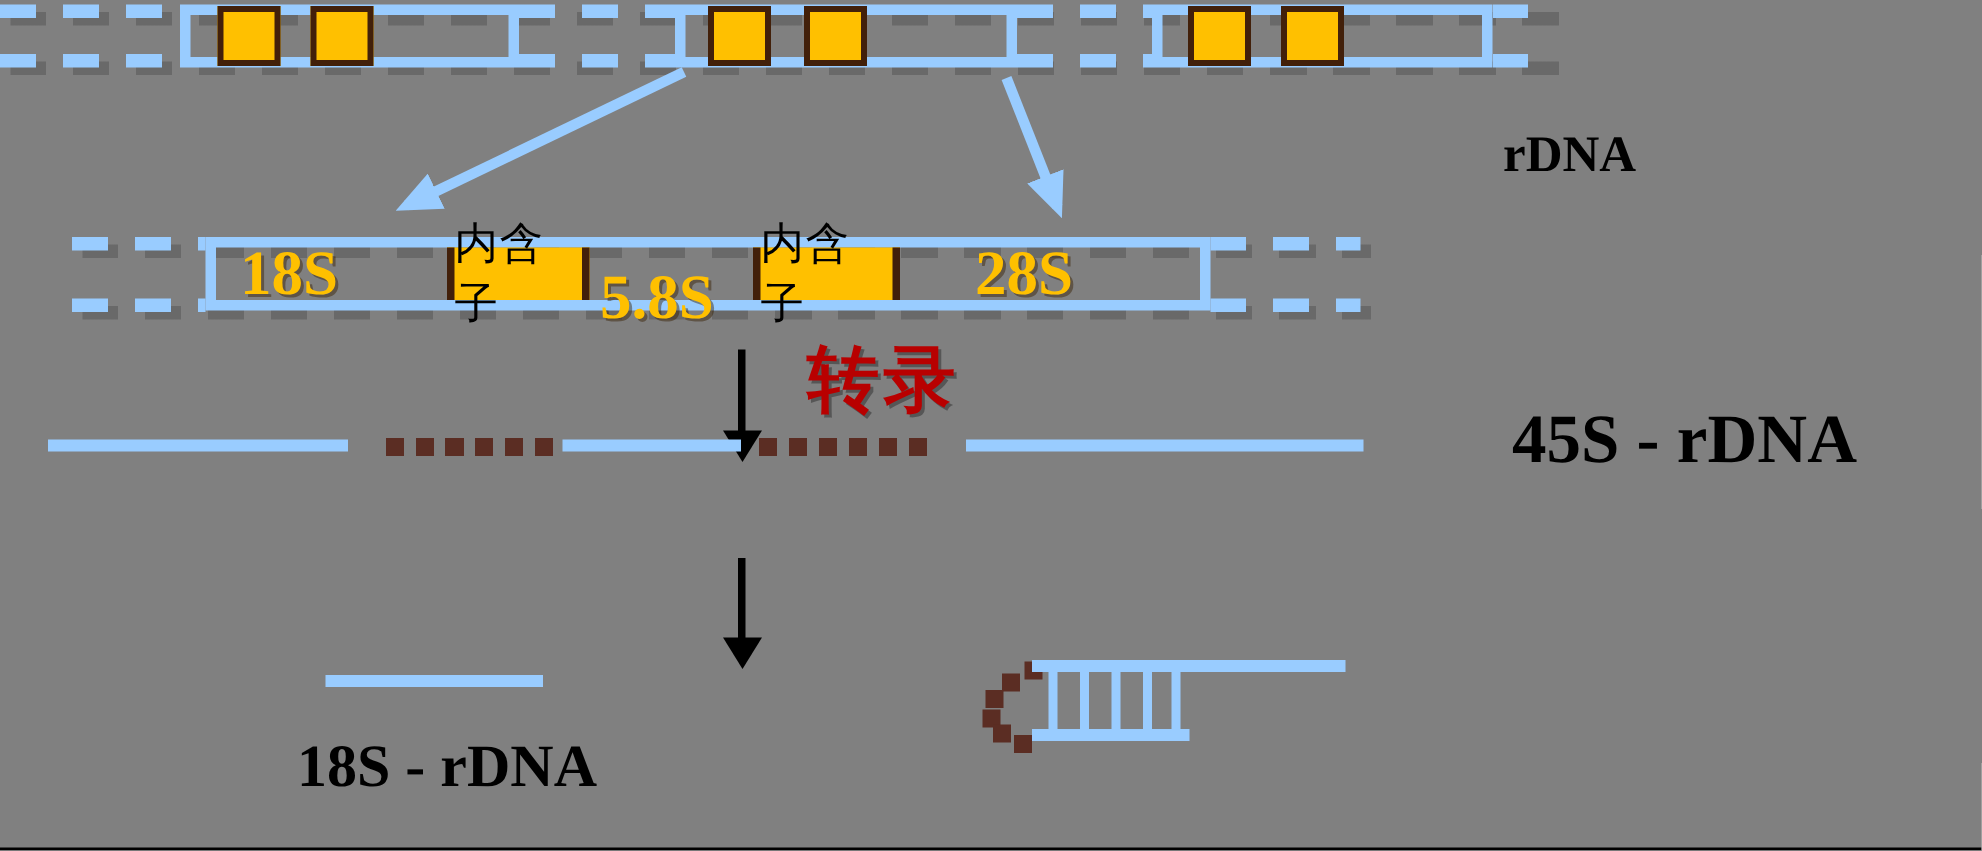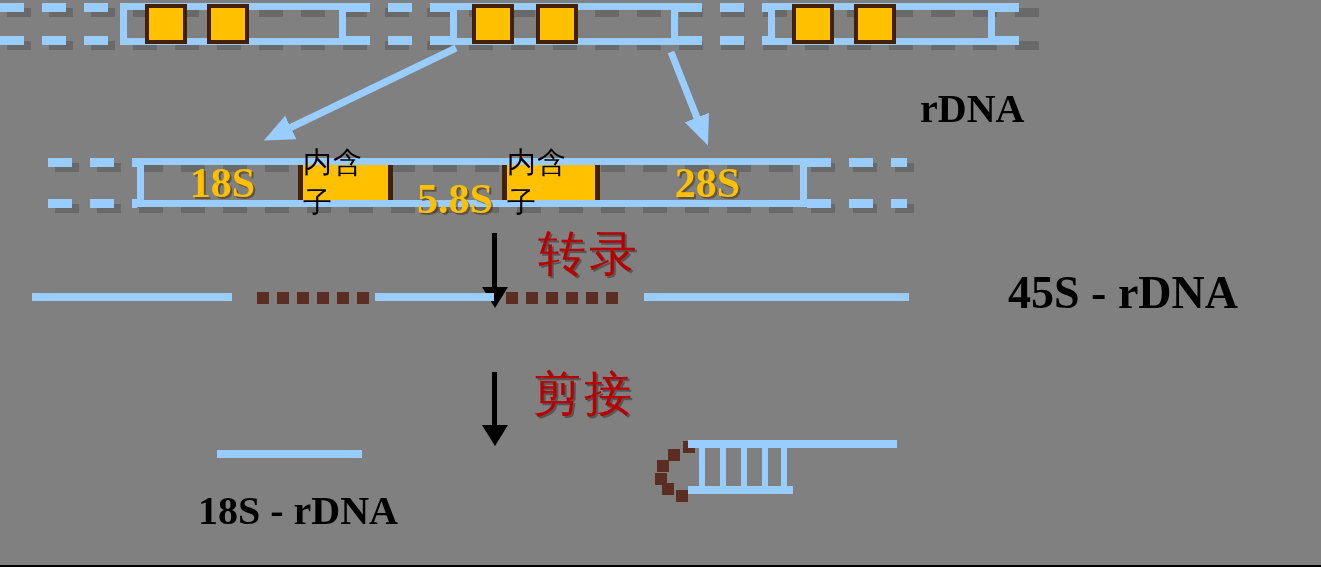--- a/index.html
+++ b/index.html
@@ -28,42 +28,42 @@
   
   .intron-box {
     position:absolute; top:165px; height:35px; box-sizing:border-box;
     background:#FFC000; border-left:5px solid #42200A; border-right:5px solid #42200A;
     display:flex; align-items:center; justify-content:center;
     font-size:29px; color:#000; letter-spacing:1px;
   }
   
   .seg-label {
     position:absolute; top:164px; font-size:42px; font-weight:bold; color:#FFC000;
-    text-align:center; line-height:38px;
+    line-height:38px;
     text-shadow:2px 2px 0 rgba(55,30,0,0.45);
   }
   
   .rna-line { position:absolute; height:8px; background:#99CCFF; }
   
   .dots {
     position:absolute; height:12px;
     background:repeating-linear-gradient(90deg, #5B2D23 0 12px, transparent 12px 20px);
   }
   .dot { position:absolute; width:12px; height:12px; background:#5B2D23; }
   
   .arrow-shaft { position:absolute; width:5px; background:#000; }
   .arrow-head {
     position:absolute; width:0; height:0;
     border-left:13px solid transparent; border-right:13px solid transparent;
     border-top:21px solid #000;
   }
   
   .process-label {
     position:absolute; font-family:"DejaVu Sans","Liberation Sans",sans-serif;
-    font-weight:normal; font-size:48px; color:#B80000; line-height:50px;
+    font-weight:bold; font-size:48px; color:#B80000; line-height:50px;
     letter-spacing:3px; text-shadow:2px 2px 0 rgba(0,0,0,0.33);
   }
   
   .caption {
     position:absolute; font-weight:bold; color:#000; white-space:nowrap;
   }
   .rung { position:absolute; width:6px; top:446px; height:42px; background:#99CCFF; }
   .bottom-line { position:absolute; left:0; bottom:0; width:100%; height:2px; background:#000; }
 </style>
 </head>
@@ -101,21 +101,21 @@
   <svg class="abs" style="left:200px; top:42px;" width="560" height="118" viewBox="200 42 560 118">
     <defs>
       <marker id="ah" markerUnits="userSpaceOnUse" markerWidth="30" markerHeight="26" refX="22" refY="13" orient="auto">
         <path d="M0,0 L30,13 L0,26 Z" fill="#99CCFF"></path>
       </marker>
     </defs>
     <line x1="456" y1="48" x2="271" y2="137" stroke="#99CCFF" stroke-width="7" marker-end="url(#ah)"></line>
     <line x1="671" y1="52" x2="705" y2="138" stroke="#99CCFF" stroke-width="7" marker-end="url(#ah)"></line>
   </svg>
 
-  <div class="caption" style="left:920px; top:85px; font-size:40px;">rDNA</div>
+  <div class="caption" style="left:1002px; top:85px; font-size:34px;">rDNA</div>
 
   <div>
     <div class="dashes shadow" style="left:55px; top:163px; width:859px;"></div>
     <div class="dashes shadow" style="left:55px; top:204px; width:859px;"></div>
     <div class="dashes" style="left:48px;  top:158px; width:89px;"></div>
     <div class="dashes" style="left:48px;  top:199px; width:89px;"></div>
     <div class="dashes" style="left:807px; top:158px; width:100px;"></div>
     <div class="dashes" style="left:807px; top:199px; width:100px;"></div>
     <div class="dna-rect" style="left:137px; top:158px; width:670px; height:49px;"></div>
     <div class="seg-label" style="left:160px; width:125px;">18S</div>
@@ -137,21 +137,20 @@
     <div class="rna-line" style="left:32px;  top:293px; width:200px;"></div>
     <div class="dots" style="left:257px; top:292px; width:114px;"></div>
     <div class="rna-line" style="left:375px; top:293px; width:119px;"></div>
     <div class="dots" style="left:506px; top:292px; width:114px;"></div>
     <div class="rna-line" style="left:644px; top:293px; width:265px;"></div>
   </div>
   <div class="caption" style="left:1008px; top:266px; font-size:46px;">45S - rDNA</div>
 
   <div class="arrow-shaft" style="left:492px; top:372px; height:55px;"></div>
   <div class="arrow-head" style="left:482px; top:425px;"></div>
-  <div class="process-label" style="left:533px; top:368px;">剪接</div>
 
   <div class="rna-line" style="left:217px; top:450px; width:145px;"></div>
   <div class="caption" style="left:198px; top:487px; font-size:40px;">18S - rDNA</div>
 
   <div>
     <div class="dot" style="left:683px; top:441px;"></div>
     <div class="dot" style="left:668px; top:449px;"></div>
     <div class="dot" style="left:657px; top:460px;"></div>
     <div class="dot" style="left:655px; top:473px;"></div>
     <div class="dot" style="left:662px; top:483px;"></div>

